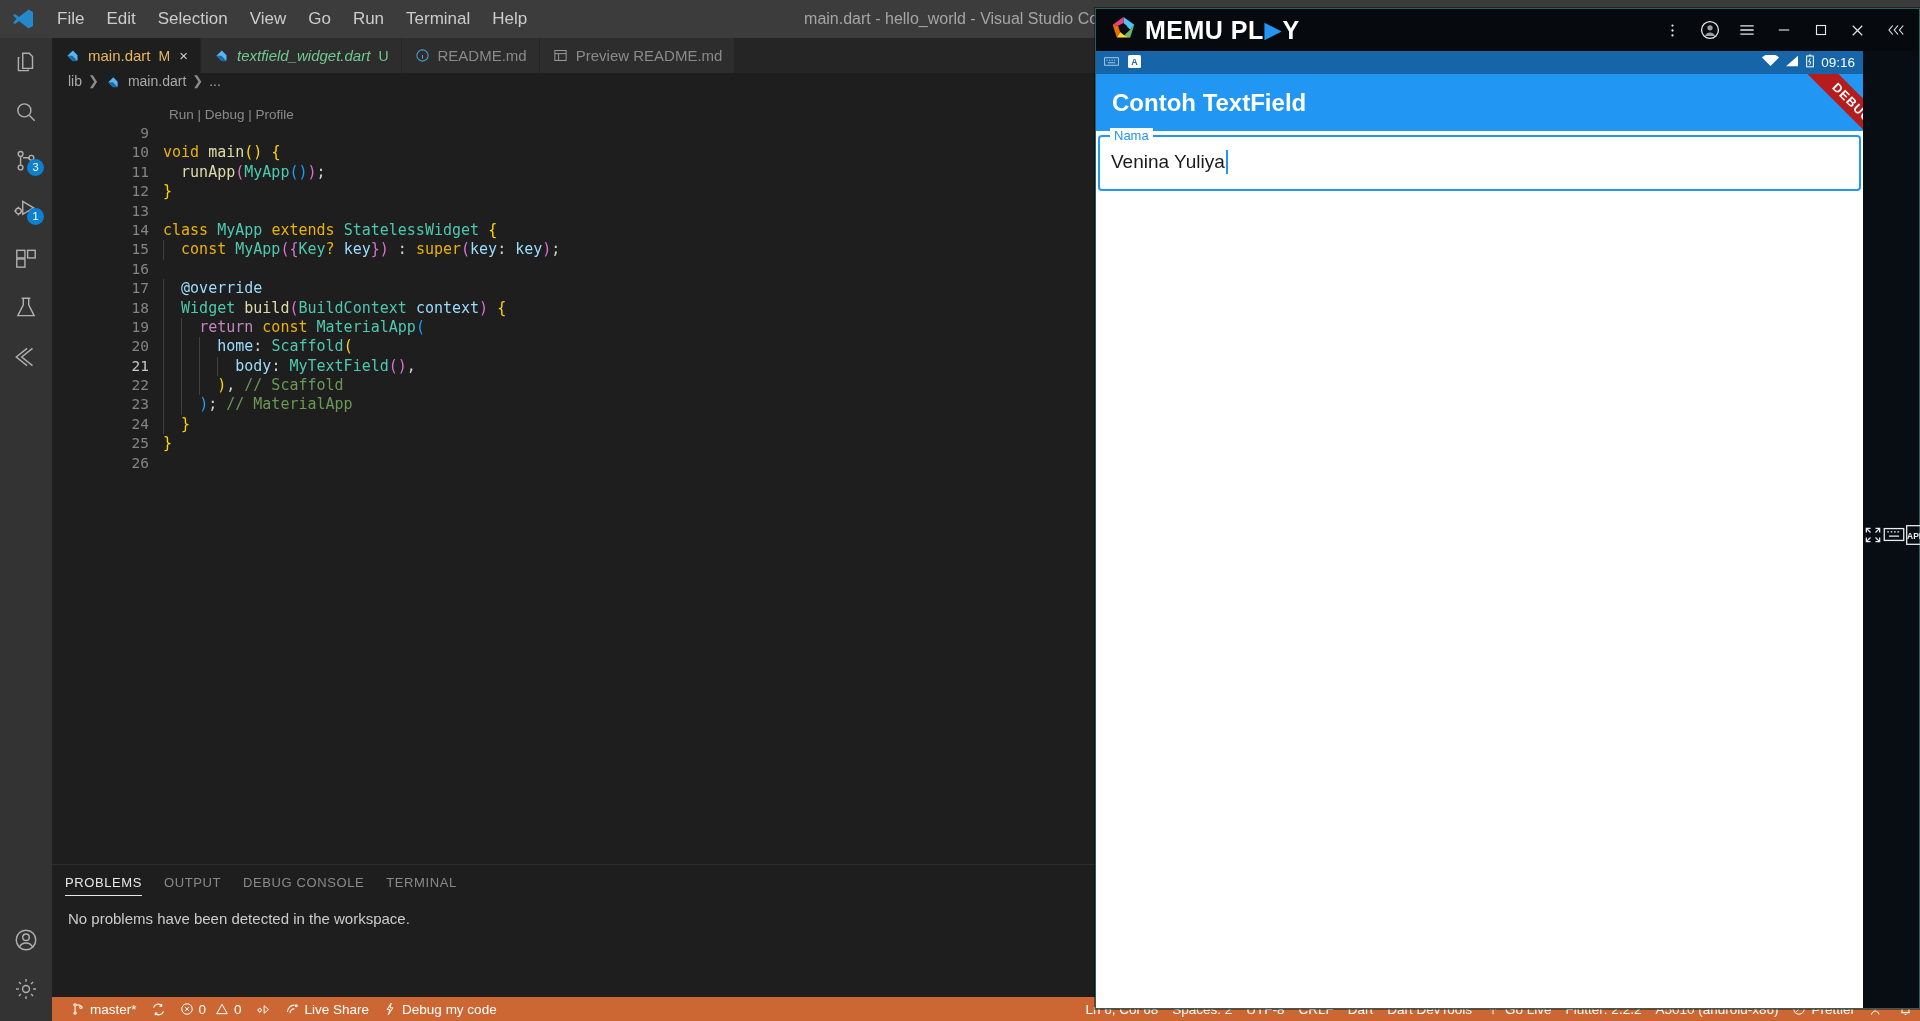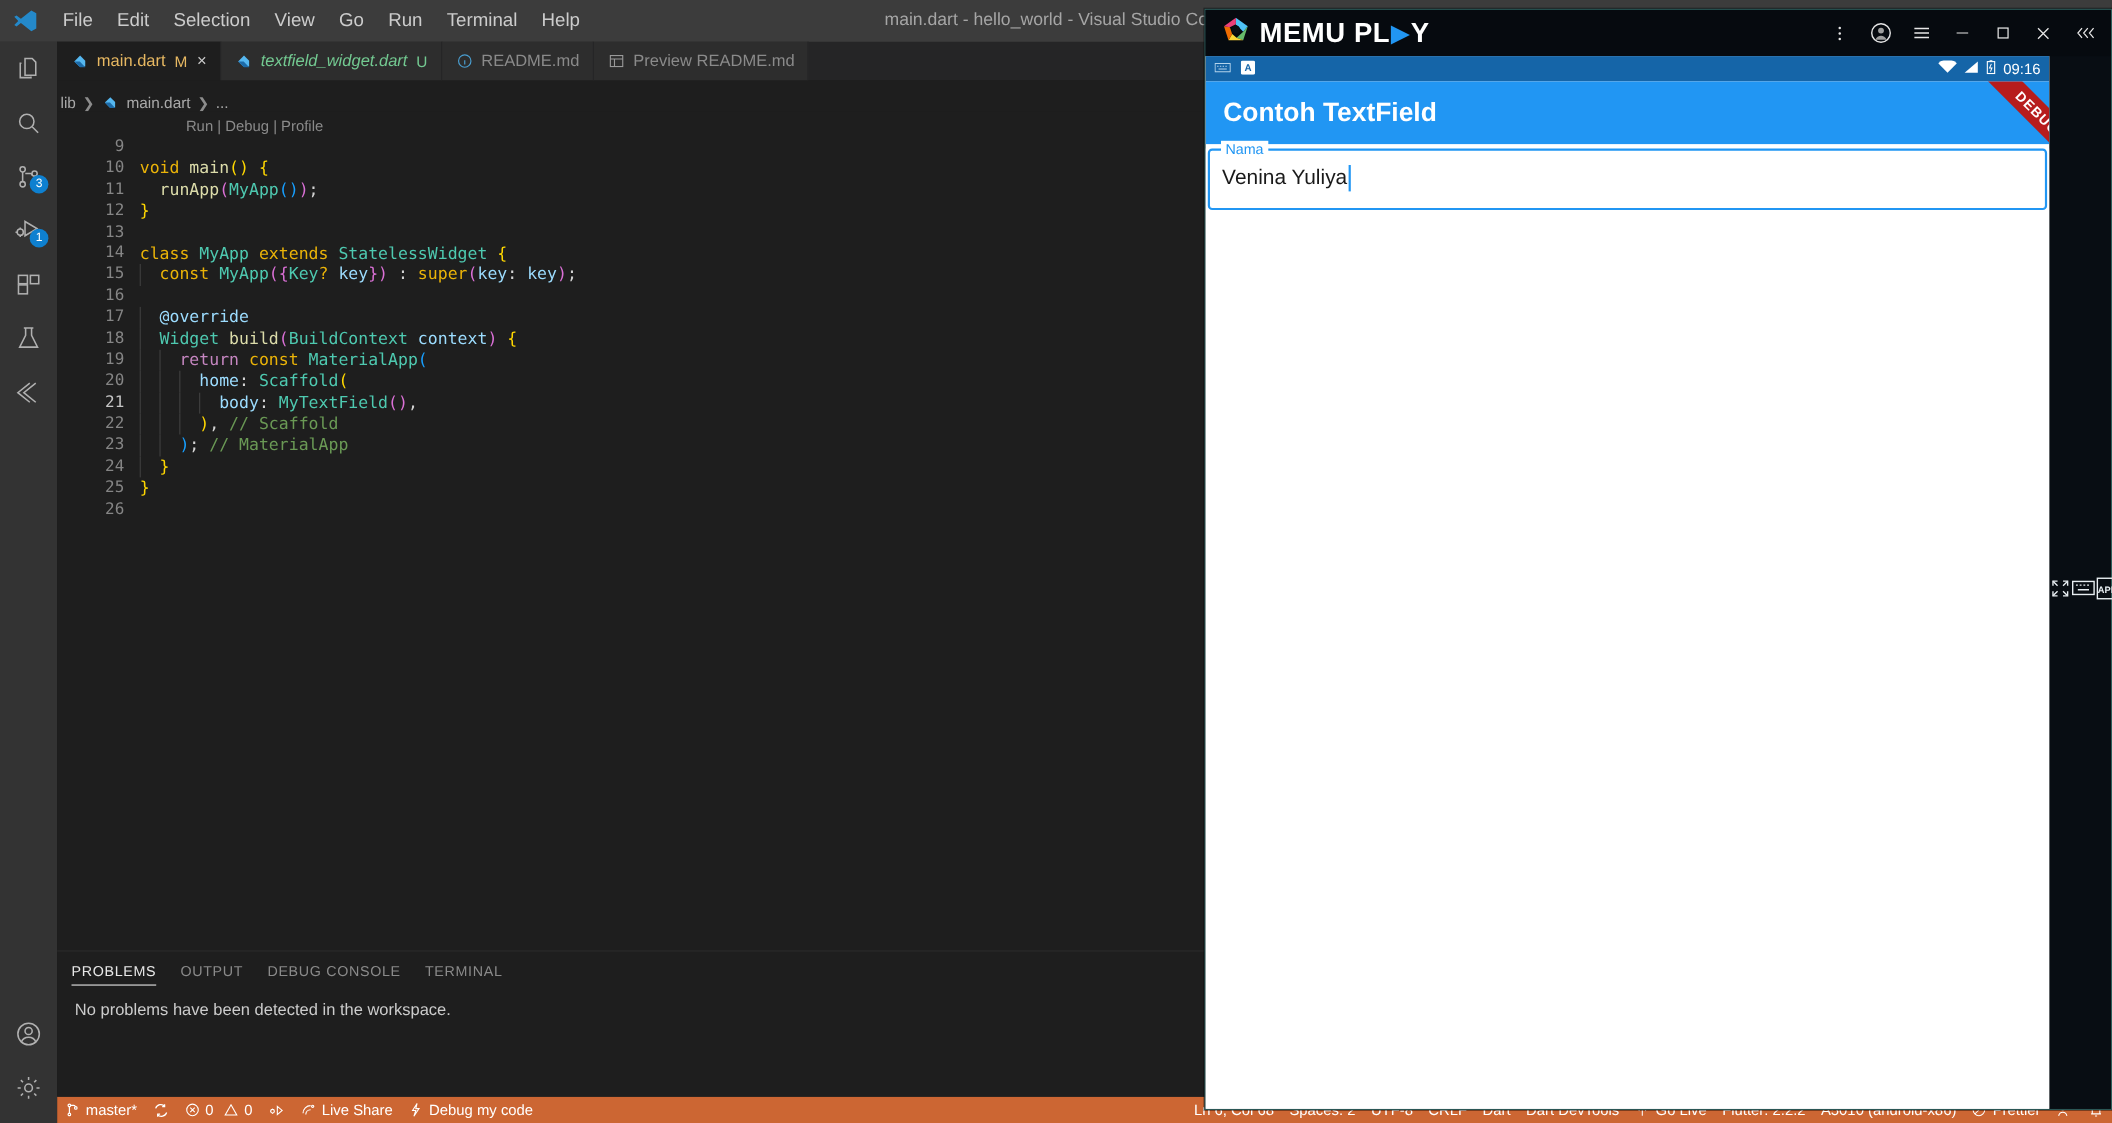--- a/index.html
+++ b/index.html
@@ -85,33 +85,34 @@
   .tab-name.dart-modified { color: #e7b862; }
   .tab-name.dart-untracked { color: #73c991; font-style: italic; }
   .tab-badge { font-size: 14px; margin-left: 1px; }
   .tab-badge.m { color: #e7b862; }
   .tab-badge.u { color: #73c991; }
   .tab-close { color: #cccccc; font-size: 15px; margin-left: 2px; }
   .tab-icon { width: 17px; height: 17px; display:flex; align-items:center; justify-content:center; }
 
   .breadcrumb {
     height: 28px; flex: 0 0 28px;
-    display: flex; align-items: flex-end; gap: 6px;
-    padding: 0 3px; font-size: 14px; color: #a9a9a9;
+    display: flex; align-items: flex-start; gap: 6px;
+    padding: 0 16px; font-size: 14px; color: #a9a9a9;
     background: #1e1e1e;
   }
   .bc-sep { color: #8c8c8c; font-size: 13px; }
 
   
   .code-area {
     flex: 1 1 auto; position: relative; overflow: hidden;
     background: #1e1e1e;
     font-family: "DejaVu Sans Mono", monospace;
     font-size: 15px; line-height: 19.4px;
     padding-top: 4px;
+    padding-left: 36px;
   }
   .codelens {
     position: absolute; left: 117px; font-size: 13.5px;
     color: #8a8a8a; font-family: "Liberation Sans", sans-serif;
     cursor: pointer;
   }
   .code-line { display: flex; height: 19.4px; position: relative; }
   .gutter {
     width: 75px; flex: 0 0 75px; text-align: right;
     color: #858585; padding-right: 14px; font-size: 14.5px;
@@ -160,21 +161,21 @@
     overflow: hidden; white-space: nowrap;
   }
   .panel-body { padding: 10px 16px; font-size: 15px; color: #cccccc; }
 
   
   .statusbar {
     height: 24px; flex: 0 0 24px; background: #cc6633;
     display: flex; align-items: center;
     color: #ffffff; font-size: 13.5px;
   }
-  .sb-left { display: flex; align-items: center; }
+  .sb-left { display: flex; align-items: center; margin-left: 12px; }
   .sb-right { display: flex; align-items: center; margin-left: auto; }
   .sb-item {
     display: flex; align-items: center; gap: 5px;
     padding: 0 7px; height: 24px; cursor: pointer; white-space: nowrap;
   }
   .sb-item svg { display:block; }
 
   
   .memu {
     position: absolute; left: 1095px; top: 8px;

